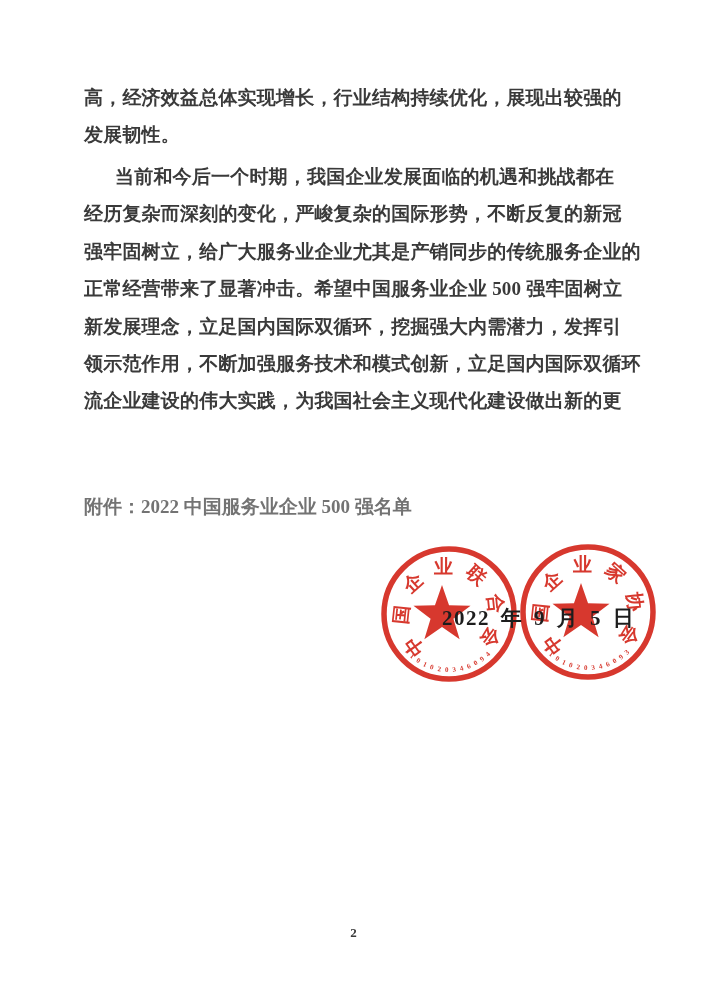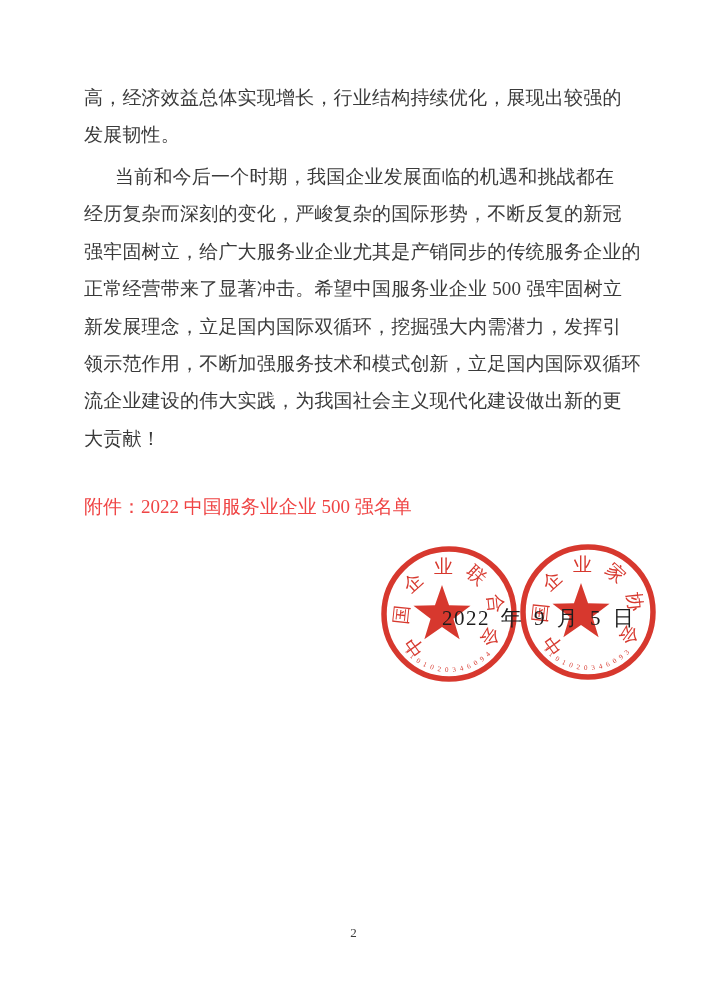--- a/index.html
+++ b/index.html
@@ -6,39 +6,40 @@
   body {
     width: 707px; height: 1000px;
     background: #ffffff;
     font-family: "Liberation Serif", "DejaVu Serif", serif;
     position: relative;
     overflow: hidden;
   }
   .page {
     position: absolute; inset: 0;
     background: #ffffff;
+    font-weight: bold;
   }
   .para {
     position: absolute;
     left: 84px;
     width: 560px;
     font-size: 19px;
     line-height: 37.4px;
     color: #3a3a3a;
     letter-spacing: 0.2px;
   }
   .line { white-space: pre; }
   .line.indent { padding-left: 31px; }
   .attachment {
     position: absolute;
     left: 84px;
     top: 488px;
     font-size: 19px;
     line-height: 37.4px;
-    color: #ef4444;
+    color: #737373;
     white-space: pre;
   }
   .seal {
     position: absolute;
     width: 140px; height: 140px;
     opacity: 0.93;
   }
   .seal-left  { left: 379px; top: 544px; }
   .seal-right { left: 518px; top: 542px; }
   .seal text {
@@ -75,21 +76,20 @@
   </div>
 
   <div class="para" style="top:158px">
     <div class="line indent">当前和今后一个时期，我国企业发展面临的机遇和挑战都在</div>
     <div class="line">经历复杂而深刻的变化，严峻复杂的国际形势，不断反复的新冠</div>
     <div class="line">强牢固树立，给广大服务业企业尤其是产销同步的传统服务企业的</div>
     <div class="line">正常经营带来了显著冲击。希望中国服务业企业 500 强牢固树立</div>
     <div class="line">新发展理念，立足国内国际双循环，挖掘强大内需潜力，发挥引</div>
     <div class="line">领示范作用，不断加强服务技术和模式创新，立足国内国际双循环</div>
     <div class="line">流企业建设的伟大实践，为我国社会主义现代化建设做出新的更</div>
-    <div class="line">大贡献！</div>
   </div>
 
   <div class="attachment">附件：2022 中国服务业企业 500 强名单</div>
 
   <svg class="seal seal-left" viewBox="0 0 140 140" aria-hidden="true">
     <defs>
       <path id="arcOrgL" d="M 46.48 103.59 A 41 41 0 1 1 93.52 103.59" fill="none"></path>
       <path id="arcNumL" d="M 17.44 94.51 A 58 58 0 0 0 122.56 94.51" fill="none"></path>
     </defs>
     <circle cx="70" cy="70" r="65" fill="none" stroke="#d42a1f" stroke-width="5.5"></circle>

